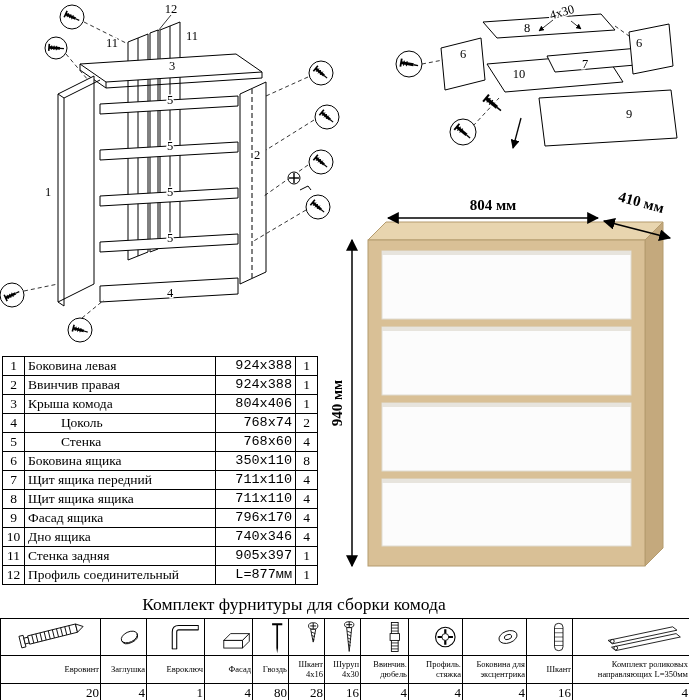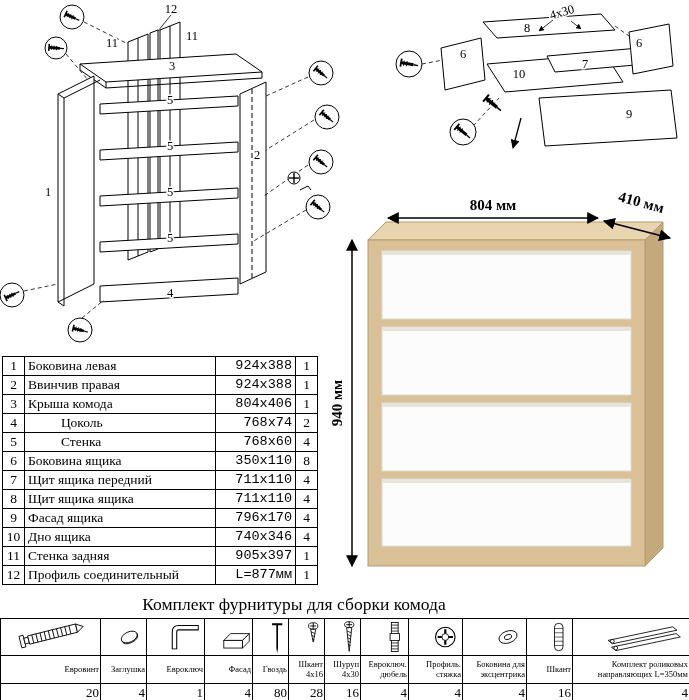--- a/index.html
+++ b/index.html
@@ -442,21 +442,21 @@
       </td>
     </tr>
     <tr class="hw-name-row">
       <td>Евровинт</td>
       <td>Заглушка</td>
       <td>Евроключ</td>
       <td>Фасад</td>
       <td>Гвоздь</td>
       <td>Шкант 4x16</td>
       <td>Шуруп 4x30</td>
-      <td>Евроключ. дюбель</td>
+      <td>Ввинчив. дюбель</td>
       <td>Профиль. стяжка</td>
       <td>Боковина для эксцентрика</td>
       <td>Шкант</td>
       <td>Комплект роликовых направляющих L=350мм</td>
     </tr>
     <tr class="hw-qty-row">
       <td>20</td>
       <td>4</td>
       <td>1</td>
       <td>4</td>

